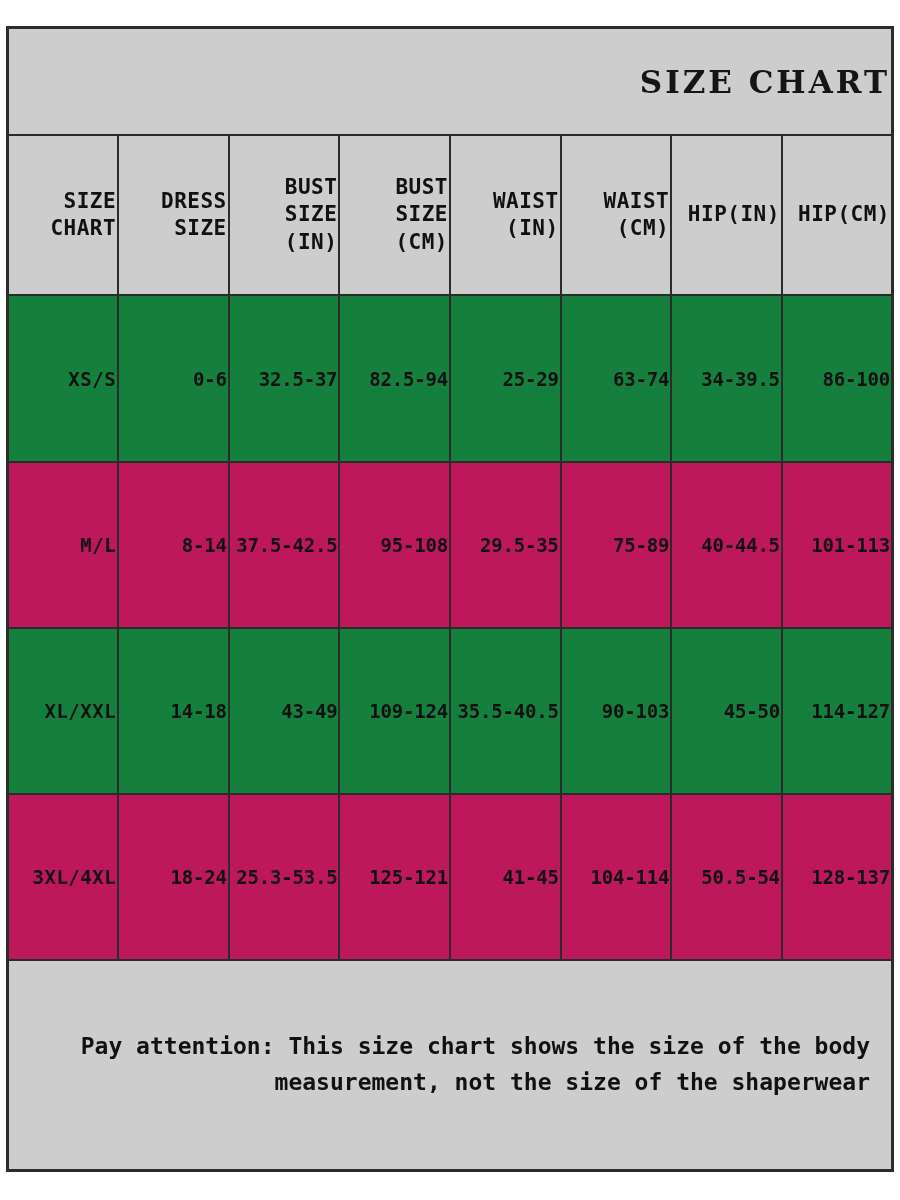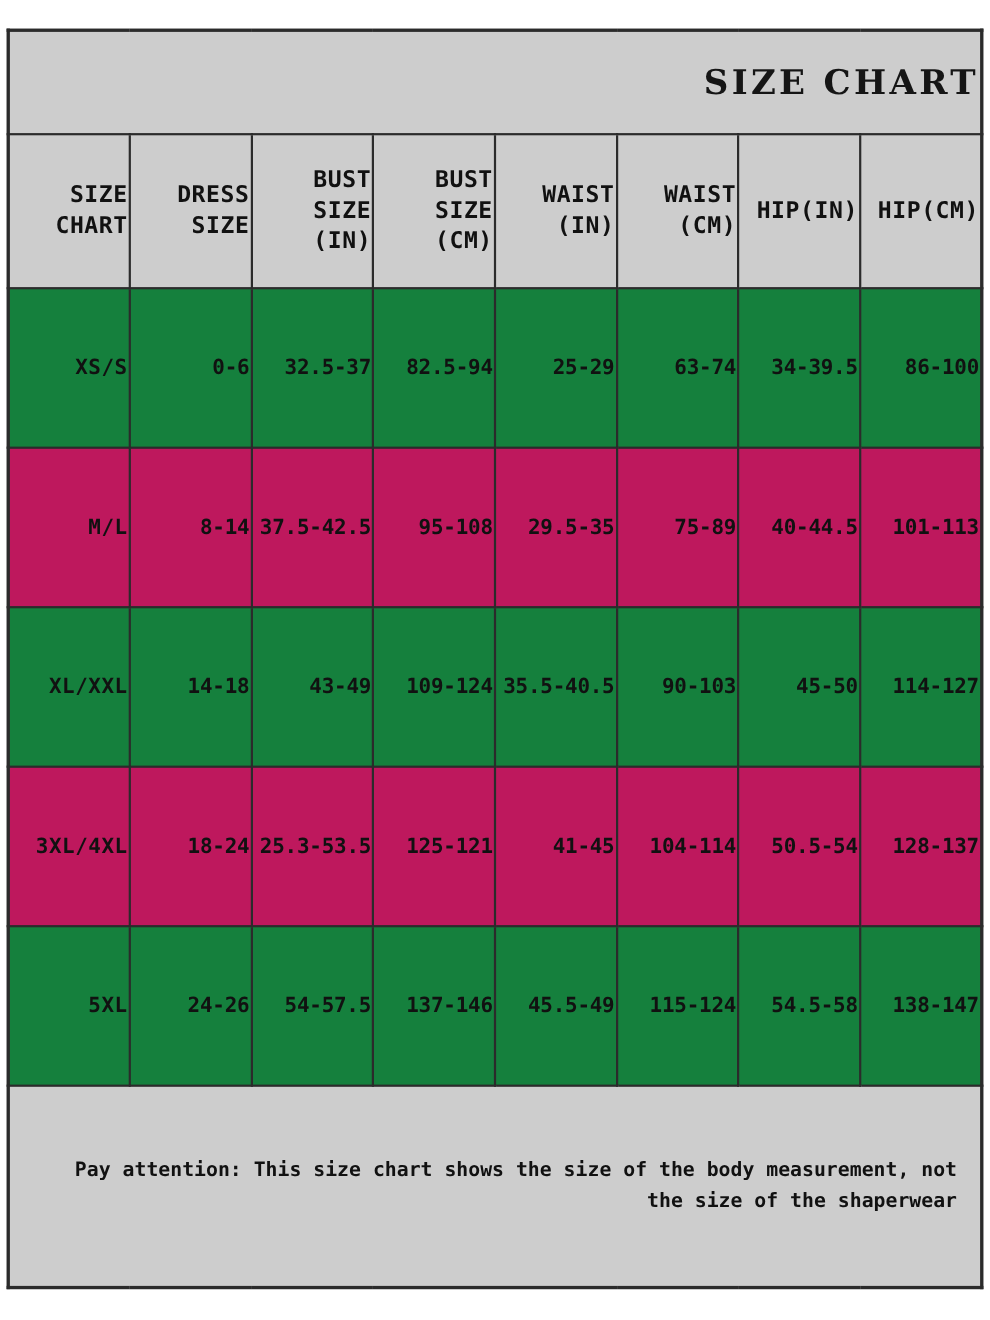--- a/index.html
+++ b/index.html
@@ -92,21 +92,21 @@
     font-size: 19px;
     letter-spacing: 0.5px;
   }
 
   
   tr.note-row td {
     background: #cdcdcd;
     height: 184px;
     font-family: "DejaVu Sans Mono", monospace;
     font-weight: bold;
-    font-size: 18px;
+    font-size: 23px;
     line-height: 1.55;
     letter-spacing: 0px;
     color: #111111;
     padding: 0 18px;
   }
 
   .note-text {
     display: block;
     max-width: 840px;
     margin: 0 auto;
@@ -171,30 +171,20 @@
           <td class="size-cell">3XL/4XL</td>
           <td>18-24</td>
           <td>25.3-53.5</td>
           <td>125-121</td>
           <td>41-45</td>
           <td>104-114</td>
           <td>50.5-54</td>
           <td>128-137</td>
         </tr>
 
-        <tr class="data-row shade-white">
-          <td class="size-cell">5XL</td>
-          <td>24-26</td>
-          <td>54-57.5</td>
-          <td>137-146</td>
-          <td>45.5-49</td>
-          <td>115-124</td>
-          <td>54.5-58</td>
-          <td>138-147</td>
-        </tr>
 
         <tr class="note-row">
           <td colspan="8">
             <span class="note-text">Pay attention: This size chart shows the size of the body measurement, not the size of the shaperwear</span>
           </td>
         </tr>
       </tbody>
     </table>
   </div>
 </div>

